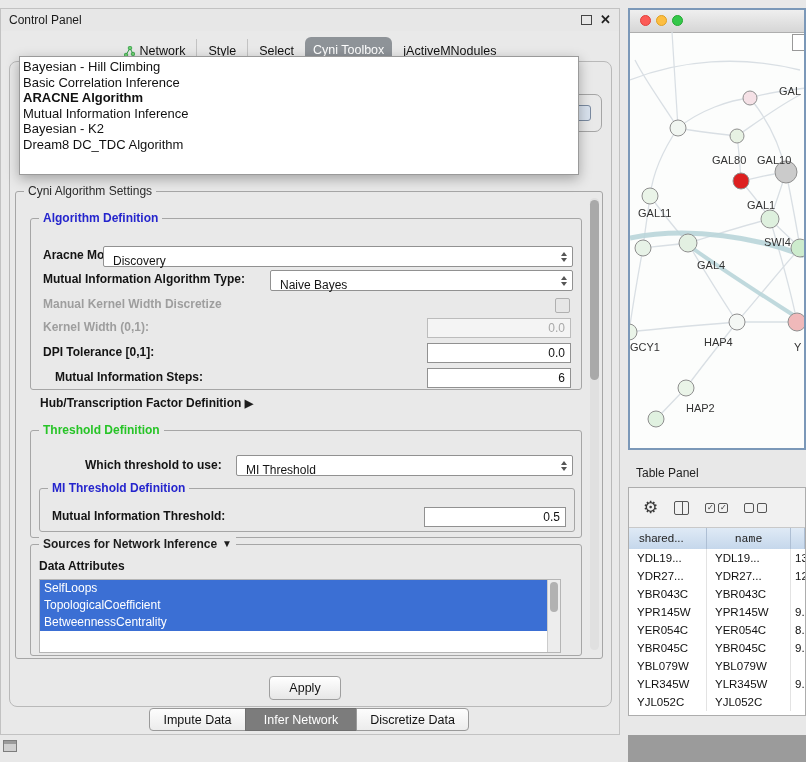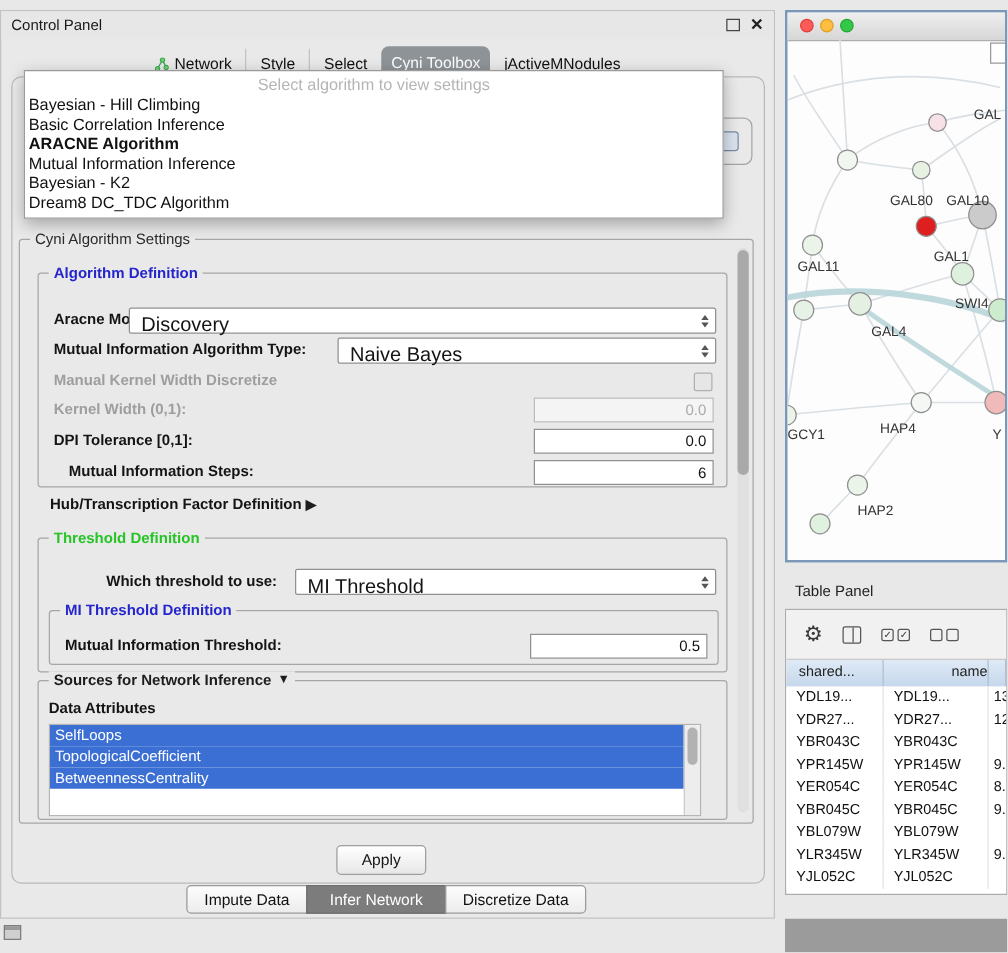--- a/index.html
+++ b/index.html
@@ -48,21 +48,21 @@
   #settings-group{left:14px;top:182px;width:588px;height:468px;}
   #alg-group{left:14px;top:26px;width:552px;height:172px;}
   #threshold-group{left:14px;top:238px;width:552px;height:108px;}
   #mi-group{left:8px;top:57px;width:536px;height:44px;}
   #sources-group{left:14px;top:352px;width:552px;height:112px;}
 
   .lbl{position:absolute;font-weight:bold;font-size:12px;color:#141414;white-space:nowrap;}
   .lbl.disabled{color:#9e9e9e;}
 
   .combo{position:absolute;height:21px;background:#fff;border:1px solid #919191;border-radius:2px;
-         font-size:16px;display:flex;align-items:center;padding:8px 20px 0 9px;box-sizing:border-box;}
+         font-size:12px;display:flex;align-items:center;padding:8px 20px 0 9px;box-sizing:border-box;}
   .combo-arrows{position:absolute;right:5px;top:50%;transform:translateY(-50%);display:flex;
                 flex-direction:column;gap:2px;}
   .tri-up{width:0;height:0;border-left:3.5px solid transparent;border-right:3.5px solid transparent;border-bottom:4px solid #555;}
   .tri-down{width:0;height:0;border-left:3.5px solid transparent;border-right:3.5px solid transparent;border-top:4px solid #555;}
 
   .field{position:absolute;height:20px;border:1px solid #919191;background:#fff;font-size:12px;
          text-align:right;padding:0 5px;box-sizing:border-box;font-family:inherit;color:#111;}
   .field.disabled{color:#a9a9a9;background:#f4f4f4;border-color:#bcbcbc;}
 
   .checkbox{position:absolute;width:13px;height:13px;border:1px solid #b0b0b0;background:#e6e6e6;border-radius:2px;}
@@ -119,21 +119,21 @@
   .cb-pair{display:flex;gap:3px;}
   .cb{width:10px;height:10px;border:1.5px solid #555;border-radius:2px;box-sizing:border-box;
       font-size:8px;line-height:8px;text-align:center;color:#333;}
   .cb.checked::after{content:"✓";}
 
   #tw-header{position:absolute;left:0;top:40px;right:0;height:21px;
              background:linear-gradient(#dfeaf6,#c5d7eb);border-bottom:1px solid #9db3cb;display:flex;}
   .hcell{height:21px;line-height:21px;font-size:11.5px;color:#222;box-sizing:border-box;
          border-right:1px solid #aebfd4;overflow:hidden;white-space:nowrap;}
   .hcell.c1{width:78px;padding-left:10px;}
-  .hcell.c2{width:84px;text-align:right;}
+  .hcell.c2{width:84px;text-align:center;font-family:Liberation Mono, monospace;}
   .hcell.c3{flex:1;}
   #tw-rows{position:absolute;left:0;top:61px;right:0;bottom:0;}
   .trow{display:flex;height:18px;background:#fff;align-items:flex-end;}
   .tcell{height:18px;line-height:18px;font-size:11.5px;color:#111;box-sizing:border-box;
          border-right:1px solid #e3e3e3;overflow:hidden;white-space:nowrap;}
   .tcell.c1{width:78px;padding-left:8px;}
   .tcell.c2{width:84px;padding-left:8px;}
   .tcell.c3{flex:1;padding-left:4px;border-right:none;}
 
   #bottom-right-gray{position:absolute;left:628px;top:735px;width:178px;height:27px;background:#9b9b9b;}
@@ -180,21 +180,20 @@
         </span>
     </div>
 
     <div id="cp-outline"></div>
 
     <div id="algo-help">
       <span class="mini-ic"></span>
     </div>
 
     <div id="algo-popup">
-      <div id="algo-placeholder">Select algorithm to view settings</div>
       <div>
           <div class="popup-item">Bayesian - Hill Climbing</div>
           <div class="popup-item">Basic Correlation Inference</div>
           <div class="popup-item bold">ARACNE Algorithm</div>
           <div class="popup-item">Mutual Information Inference</div>
           <div class="popup-item">Bayesian - K2</div>
           <div class="popup-item">Dream8 DC_TDC Algorithm</div>
         </div>
     </div>
 

